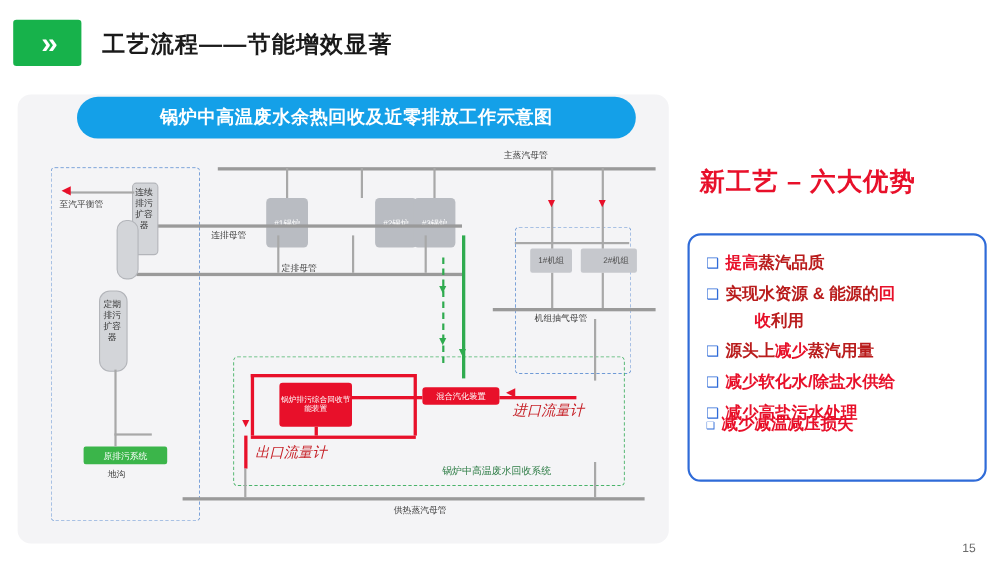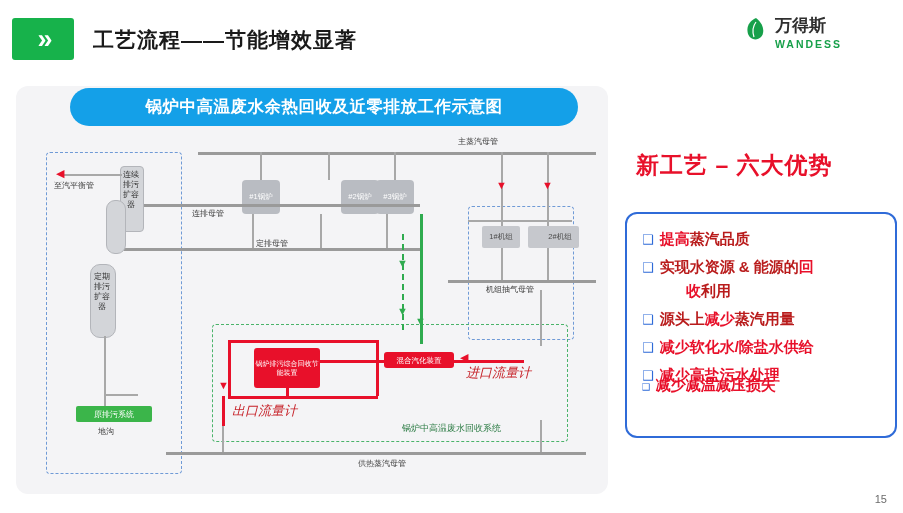--- a/index.html
+++ b/index.html
@@ -27,21 +27,21 @@
   .dash-green{position:absolute;border:1px dashed #4ab36a;border-radius:4px;}
   .lbl{position:absolute;font-size:8px;color:#3c3c3c;white-space:nowrap;}
   .lbl-b{position:absolute;font-size:13px;color:#2b2b2b;white-space:nowrap;font-style:italic;}
   .hline{position:absolute;height:3px;background:#9a9a9a;}
   .thin-h{position:absolute;height:1.5px;background:#a8a8a8;}
   .thin-v{position:absolute;width:1.5px;background:#a8a8a8;}
   .redline-h{position:absolute;height:2.5px;background:#e8102a;}
   .redline-v{position:absolute;width:2.5px;background:#e8102a;}
   .greenline-v{position:absolute;width:2.5px;background:#2fab4f;}
   .greendash-v{position:absolute;width:0;border-left:2px dashed #2fab4f;}
-  .boiler{position:absolute;width:38px;height:34px;background:#b9bcc2;border-radius:4px;display:flex;align-items:center;justify-content:center;font-size:7.5px;color:#ffffff;text-align:center;}
+  .boiler{position:absolute;width:38px;height:45px;background:#b9bcc2;border-radius:4px;display:flex;align-items:center;justify-content:center;font-size:7.5px;color:#ffffff;text-align:center;}
   .unit{position:absolute;width:38px;height:22px;background:#c6c8cd;border-radius:2px;display:flex;align-items:center;justify-content:center;font-size:7.5px;color:#4a4a4a;}
   .tank{position:absolute;background:#d3d5d9;border:1px solid #b3b5ba;}
   .tank-txt{position:absolute;font-size:8px;color:#303030;line-height:10px;text-align:center;width:16px;}
   .redbox{position:absolute;background:#e8102a;border-radius:3px;color:#ffffff;font-size:7px;display:flex;align-items:center;justify-content:center;text-align:center;line-height:9px;}
   .greenbox{position:absolute;background:#3bb54a;border-radius:2px;color:#ffffff;font-size:8px;display:flex;align-items:center;justify-content:center;}
   .arrow-red{position:absolute;color:#e8102a;font-size:11px;line-height:1;}
   .arrow-green{position:absolute;color:#2fab4f;font-size:11px;line-height:1;}
 
   
   #adv-title{position:absolute;left:636px;top:150px;width:250px;text-align:left;font-size:23px;font-weight:bold;color:#e8102a;letter-spacing:1px;}
@@ -53,28 +53,20 @@
   #page-num{position:absolute;right:16px;bottom:8px;font-size:11px;color:#6b6b6b;}
 </style>
 </head>
 <body>
 
 <div id="header">
   <div id="logo-badge">
     <span class="chev">»</span>
   </div>
   <div id="header-title">工艺流程——节能增效显著</div>
-  <div id="brand">
-    <svg id="brand-leaf" viewBox="0 0 26 26">
-      <path d="M13 2 C6 5 3 11 5 18 C7 24 14 25 18 21 C22 17 21 8 13 2 Z" fill="#17a04a"></path>
-      <path d="M13 6 C10 10 9 15 11 21" stroke="#ffffff" stroke-width="1.2" fill="none"></path>
-    </svg>
-    <div id="brand-cn">万得斯</div>
-    <div id="brand-en">WANDESS</div>
-  </div>
 </div>
 
 <div id="panel"></div>
 <div id="diagram-title">锅炉中高温废水余热回收及近零排放工作示意图</div>
 
 <div id="schematic">
 
   <div class="dash-box" style="left:30px;top:22px;width:134px;height:320px;"></div>
 
   <div class="dash-box" style="left:452px;top:76px;width:104px;height:132px;"></div>

